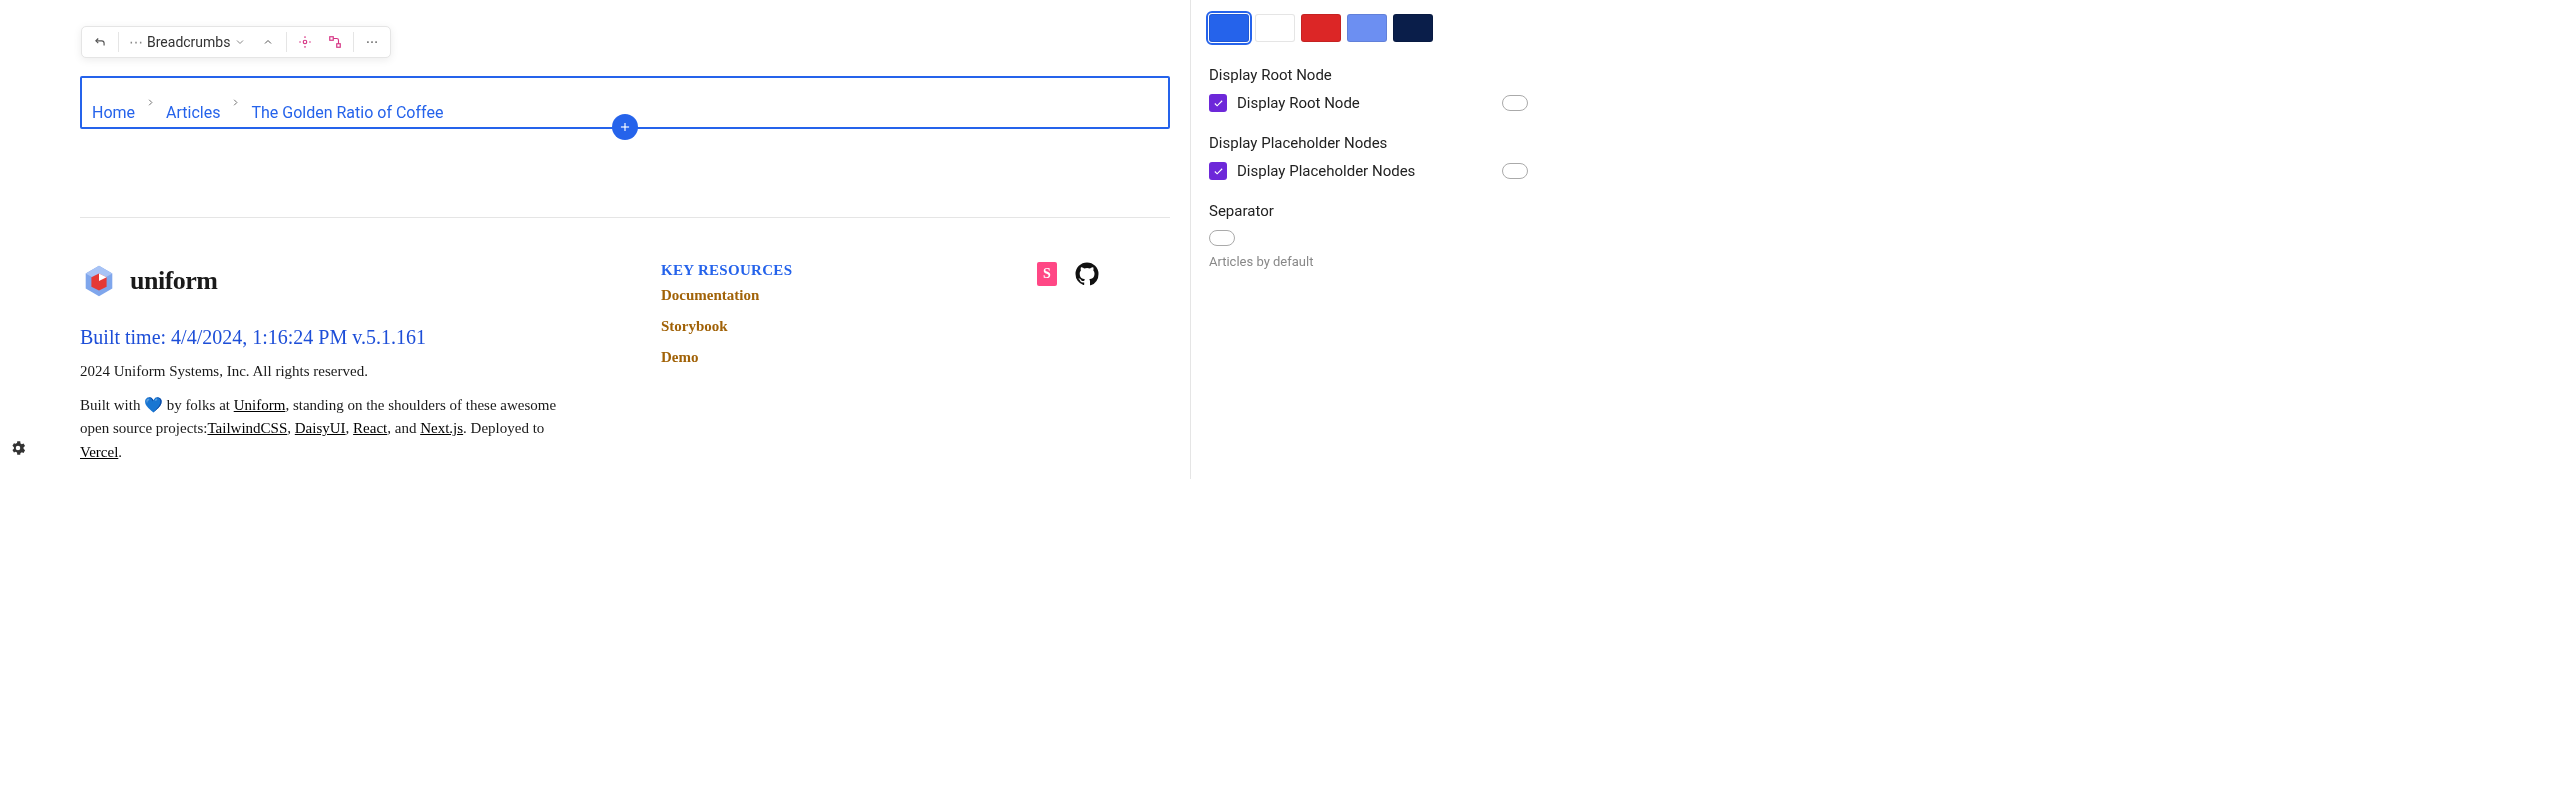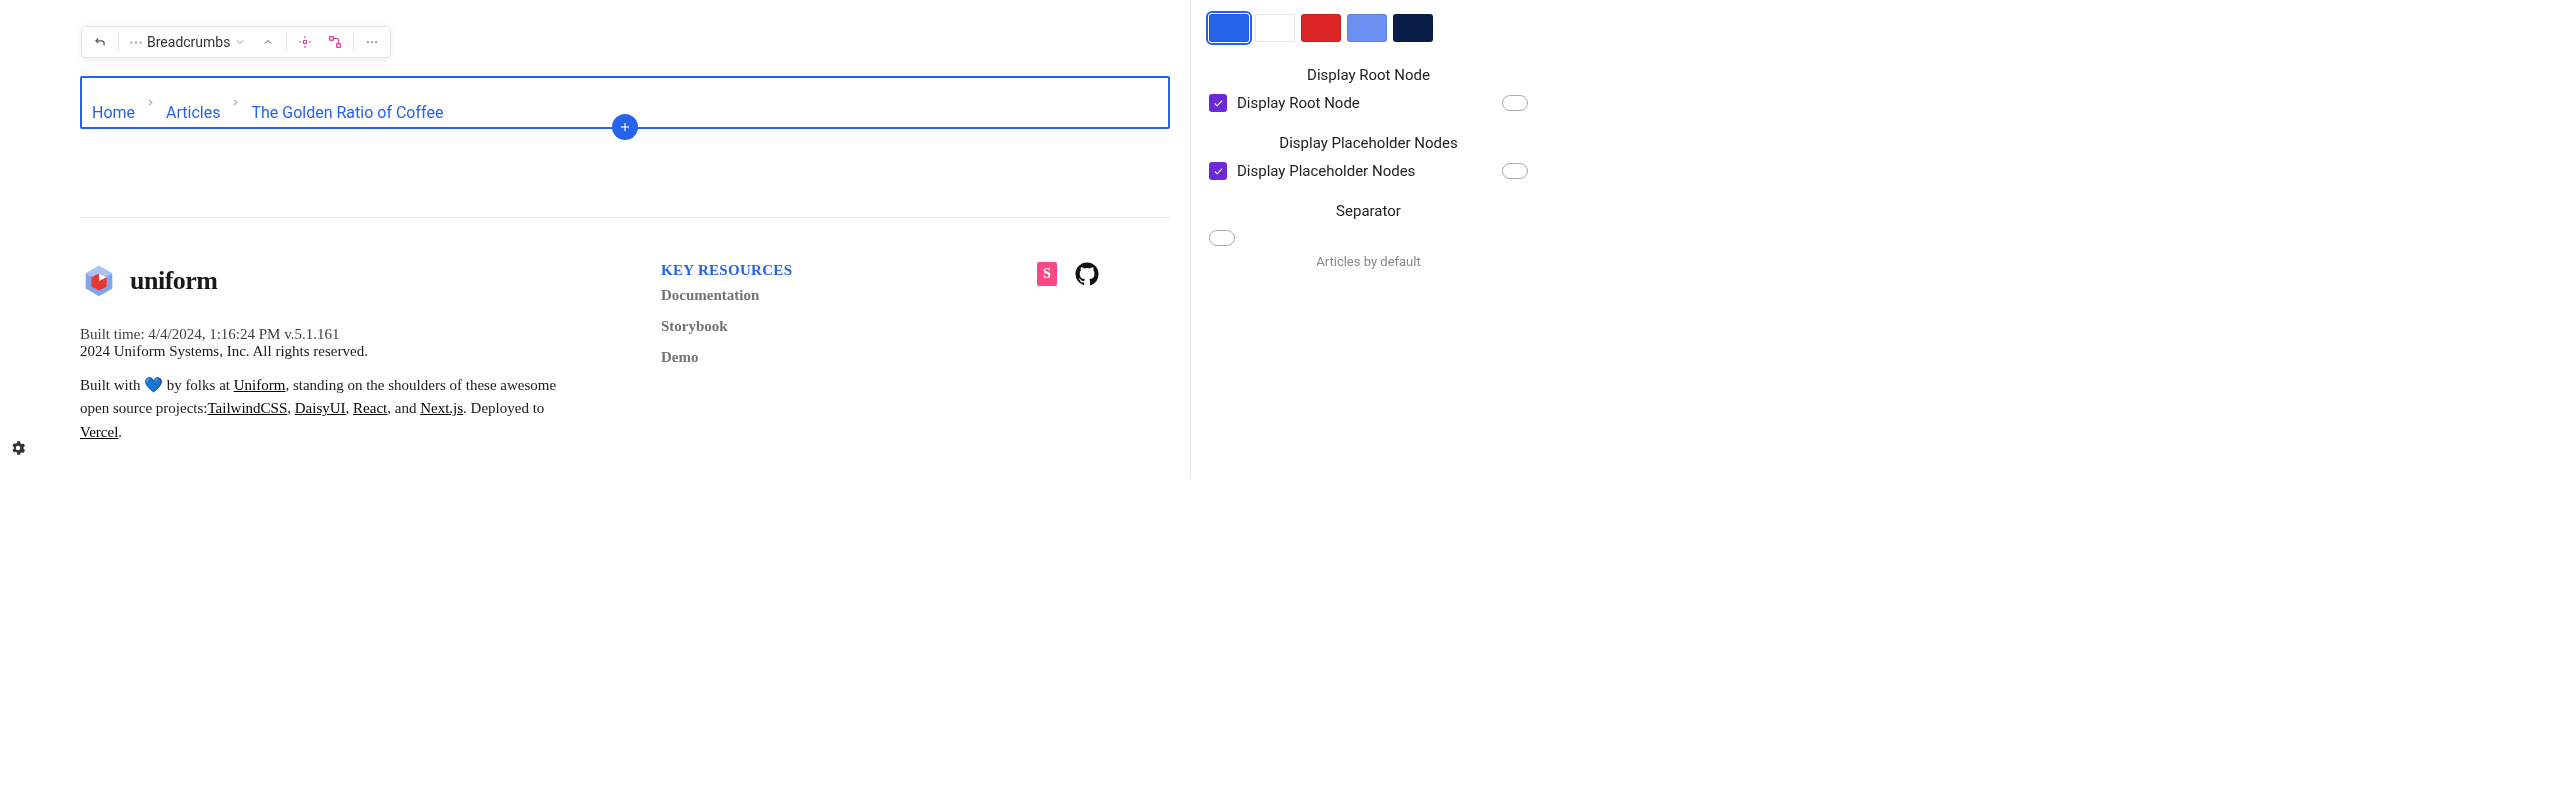--- a/index.html
+++ b/index.html
@@ -20,37 +20,37 @@
 .breadcrumb-box a { color: #2563eb; font-size: 16px; text-decoration: none; margin-top: 20px; }
 .bc-sep { color: #666; }
 .add-btn { position: absolute; left: 50%; bottom: -13px; transform: translateX(-50%); width: 26px; height: 26px; border-radius: 50%; background: #2563eb; display: flex; align-items: center; justify-content: center; color: #fff; cursor: pointer; }
 .add-btn svg { width: 14px; height: 14px; stroke: #fff; stroke-width: 2; fill: none; }
 .footer-divider { margin-top: 88px; border-top: 1px solid #e5e5e5; }
 .footer { display: flex; margin-top: 44px; gap: 48px; font-family: Liberation Serif, serif; }
 .footer-left { flex: 1.3; }
 .logo-row { display: flex; align-items: center; gap: 12px; margin-bottom: 26px; }
 .logo-mark { width: 38px; height: 38px; position: relative; }
 .logo-text { font-size: 26px; font-weight: 700; color: #1a1a1a; letter-spacing: -0.5px; }
-.build-line { color: #404040; font-size: 15px; }
+.build-line { color: #1d4ed8; font-size: 20px; margin-bottom: 14px; }
 .copyright { font-size: 15px; margin-bottom: 14px; }
 .credits { font-size: 15px; line-height: 1.55; max-width: 479px; }
 .credits a { color: #000; text-decoration: underline; }
 .heart { color: #3b82f6; }
 .footer-mid { flex: 0.8; }
 .key-title { color: #2563eb; font-weight: 700; font-size: 15px; letter-spacing: 0.3px; margin-bottom: 8px; }
 .key-links { display: flex; flex-direction: column; gap: 14px; }
-.key-links a { color: #737373; font-weight: 700; font-size: 15px; text-decoration: none; }
+.key-links a { color: #a16207; font-weight: 700; font-size: 15px; text-decoration: none; }
 .footer-right { flex: 0.3; display: flex; gap: 18px; align-items: flex-start; padding-right: 10px; }
 .sb-badge { width: 20px; height: 24px; background: #ff4785; border-radius: 2px; position: relative; display: flex; align-items: center; justify-content: center; color: #fff; font-weight: 700; font-size: 14px; }
 .gh-icon { width: 24px; height: 24px; }
 .sidebar { width: 355px; padding: 14px 18px; }
 .swatches { display: flex; gap: 6px; margin-bottom: 24px; }
 .swatch { width: 40px; height: 28px; border-radius: 3px; border: 1px solid rgba(0,0,0,.1); cursor: pointer; }
 .swatch.selected { outline: 2px solid #2563eb; outline-offset: 1px; }
-.prop-group { margin-bottom: 22px; text-align: center; }
+.prop-group { margin-bottom: 22px; }
 .prop-label { font-size: 15px; color: #222; margin-bottom: 10px; }
 .prop-row { display: flex; align-items: center; justify-content: space-between; gap: 8px; }
 .check-row { display: flex; align-items: center; gap: 10px; }
 .checkbox { width: 18px; height: 18px; background: #6d28d9; border-radius: 3px; display: flex; align-items: center; justify-content: center; }
 .checkbox svg { width: 11px; height: 11px; stroke: #fff; stroke-width: 2.5; fill: none; }
 .check-row span { font-size: 15px; color: #222; }
 .pill { width: 26px; height: 16px; border: 1.5px solid #aaa; border-radius: 8px; cursor: pointer; }
 .select-box { display: flex; align-items: center; justify-content: space-between; border: 1px solid #ddd; border-radius: 4px; padding: 8px 12px; font-size: 15px; flex: 1; cursor: pointer; }
 .helper { font-size: 13px; color: #888; margin-top: 8px; }
 </style>

